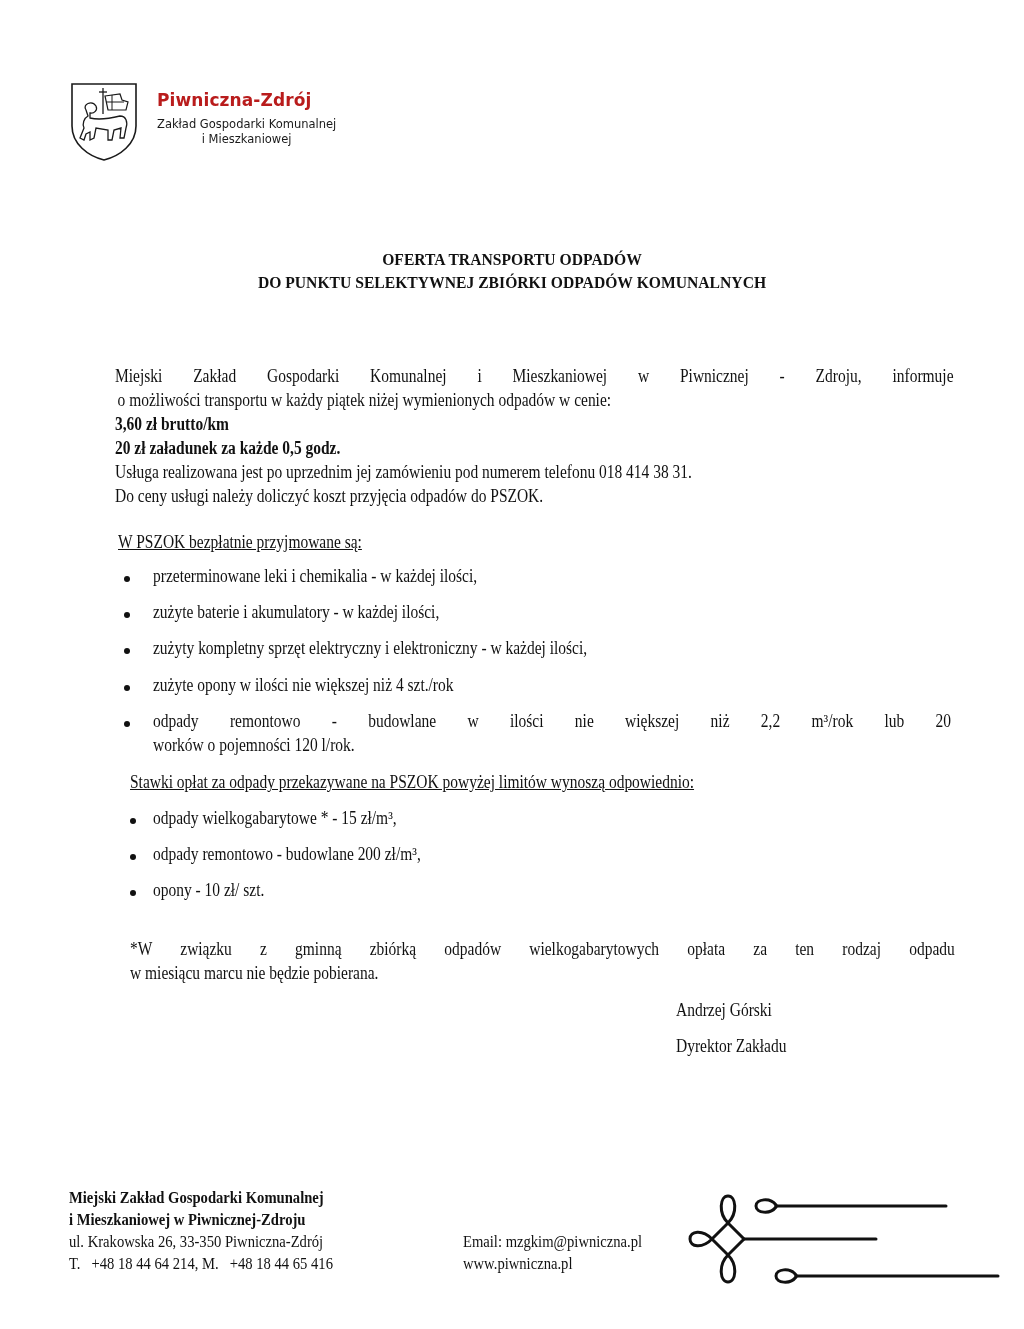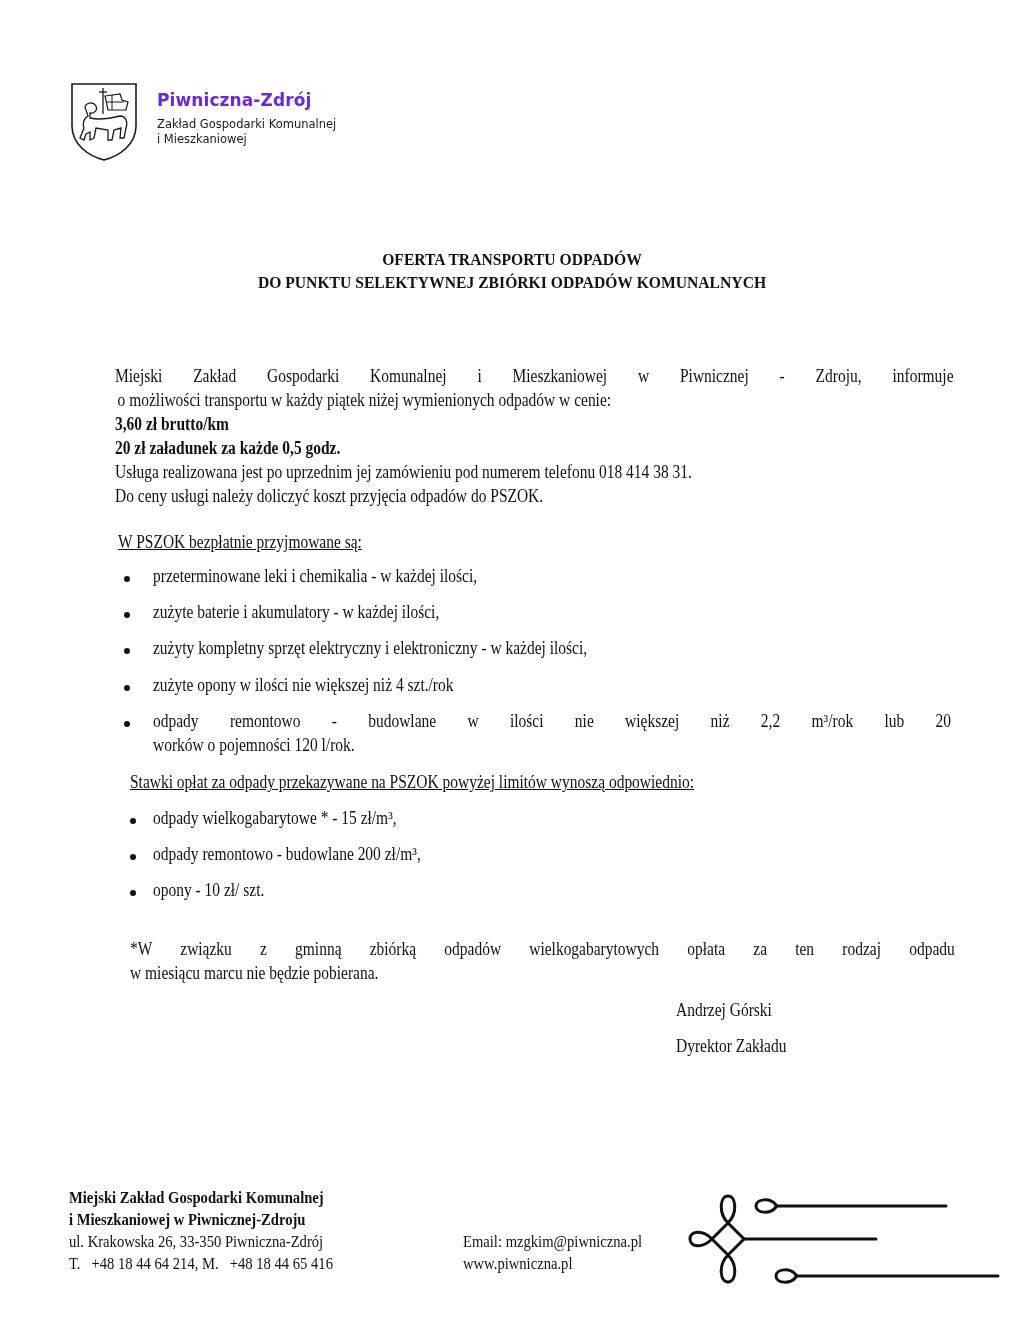--- a/index.html
+++ b/index.html
@@ -1,22 +1,22 @@
 <!DOCTYPE html>
 <html><head>
   <meta charset="utf-8">
   <style>
     html, body { margin: 0; padding: 0; background: #ffffff; }
     body { width: 1024px; height: 1329px; position: relative; overflow: hidden; color: #111; font-family: "Liberation Serif", "DejaVu Serif", serif; }
     .abs { position: absolute; }
 
     
     .logo-crest { left: 68px; top: 80px; width: 72px; height: 82px; }
-    .logo-title { left: 157px; top: 90px; font-family: "DejaVu Sans", "Liberation Sans", sans-serif; font-weight: bold; font-size: 17px; color: #6d28d9; letter-spacing: 0.1px; }
-    .logo-sub { left: 157px; top: 117px; font-family: "DejaVu Sans", "Liberation Sans", sans-serif; font-size: 11.5px; line-height: 15px; color: #1a1a1a; }
+    .logo-title { left: 157px; top: 90px; font-family: "DejaVu Sans", "Liberation Sans", sans-serif; font-weight: bold; font-size: 17px; color: #b91c1c; letter-spacing: 0.1px; }
+    .logo-sub { left: 157px; top: 117px; font-family: "DejaVu Sans", "Liberation Sans", sans-serif; font-size: 11.5px; line-height: 15px; color: #1a1a1a; text-align: center; }
 
     
     .doc-title { left: 0; width: 1024px; top: 248px; text-align: center; font-weight: bold; font-size: 17px; line-height: 23px; font-family: "Liberation Serif", serif; transform: scaleX(0.92); transform-origin: 512px 0; }
 
     
     .body-text { font-size: 18px; line-height: 24px; transform: scaleX(0.86); transform-origin: 0 0; white-space: nowrap; }
     .justify-line { width: 975px; text-align: justify; text-align-last: justify; white-space: normal; }
     .bold { font-weight: bold; }
     .u { text-decoration: underline; }
     .bullet { position: absolute; left: 124px; width: 6px; height: 6px; border-radius: 50%; background: #111; }

